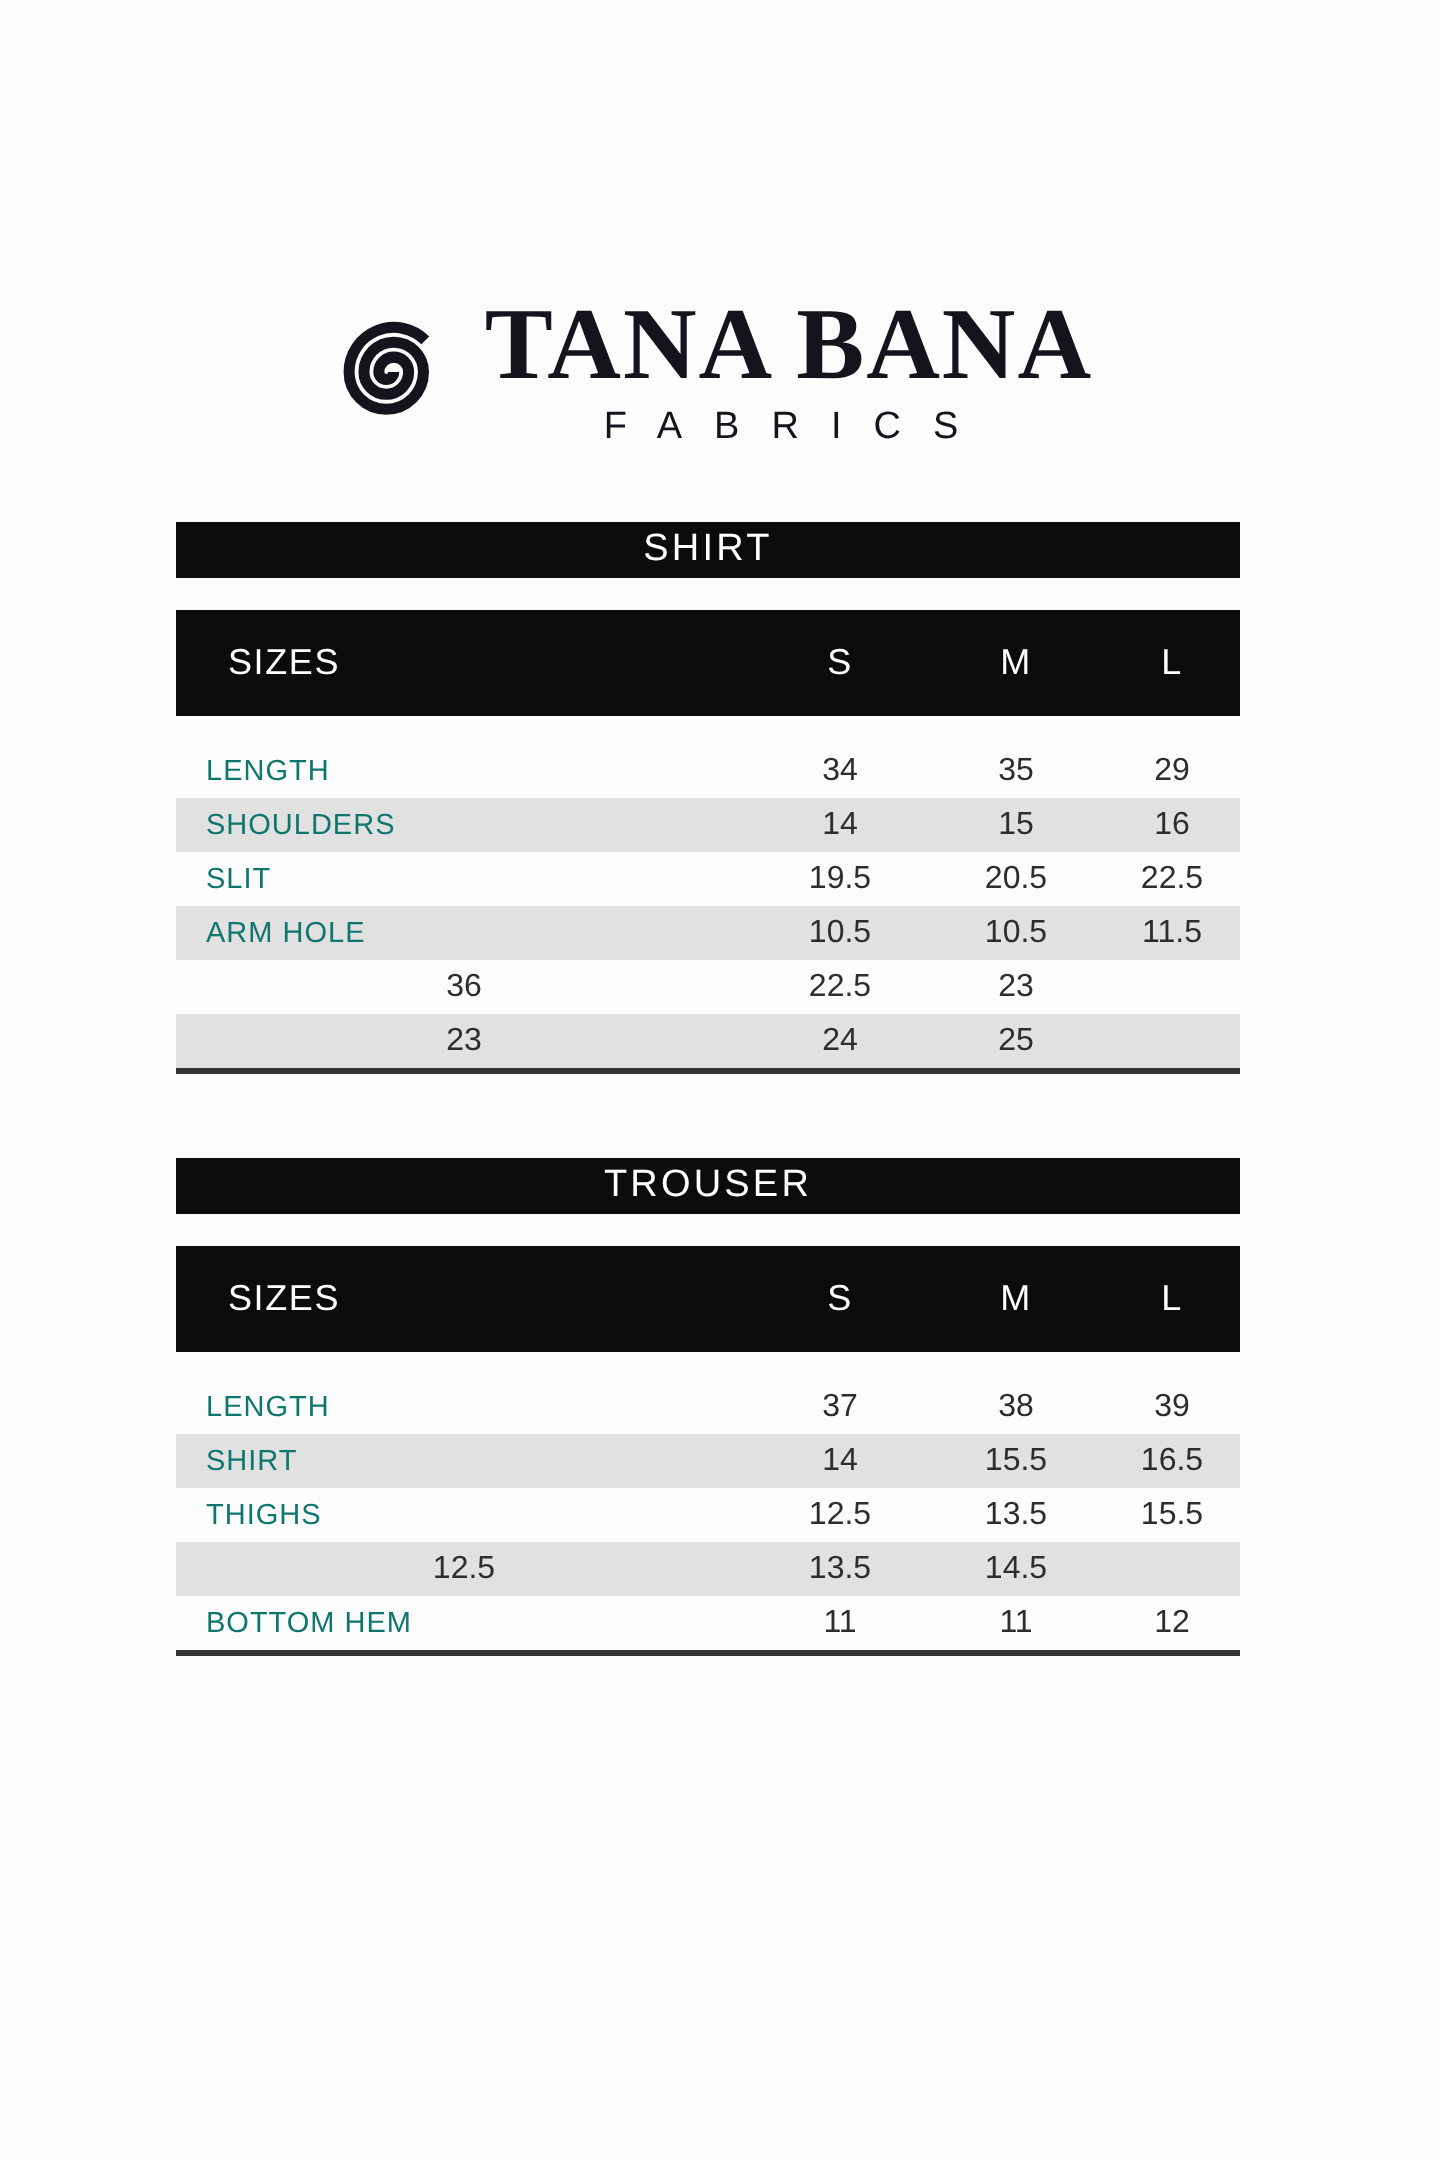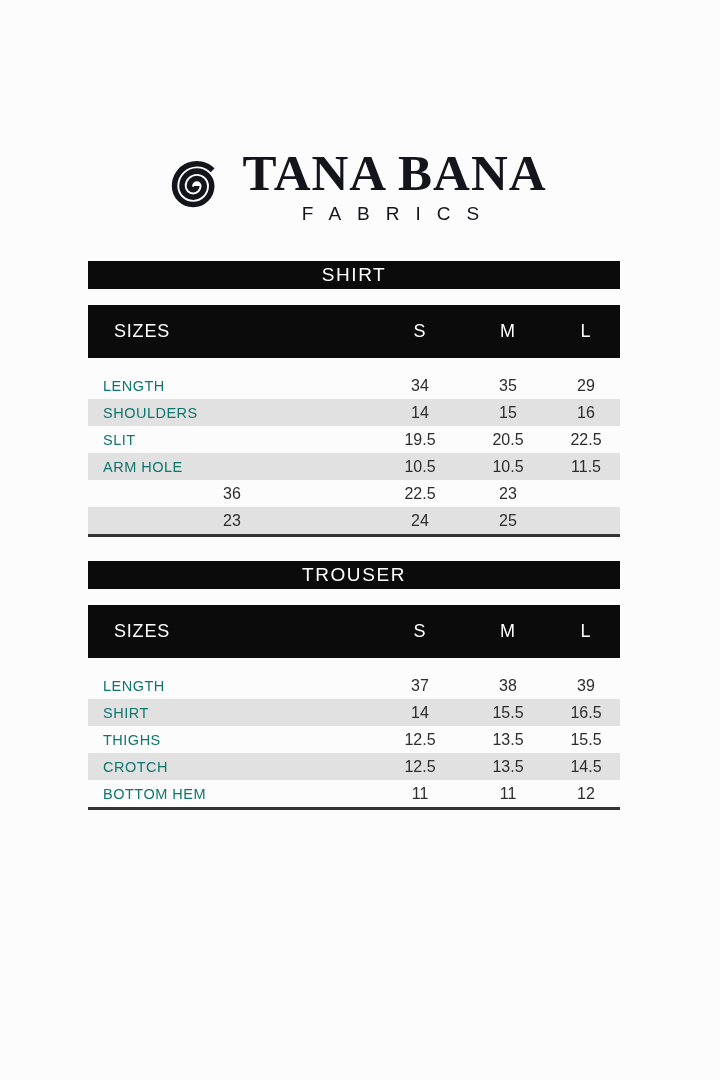--- a/index.html
+++ b/index.html
@@ -57,21 +57,21 @@
     background: #0b0b0b;
     color: #ffffff;
     display: flex;
     align-items: center;
     justify-content: center;
     font-size: 19px;
     letter-spacing: 1.6px;
     font-weight: 500;
   }
   .section-shirt .title-bar { margin-top: 37px; }
-  .section-trouser .title-bar { margin-top: 24px; }
+  .section-trouser .title-bar { margin-top: 42px; }
 
   .header-bar {
     margin-top: 16px;
     height: 53px;
     background: #0b0b0b;
     color: #ffffff;
     display: grid;
     grid-template-columns: 1fr 88px 88px 68px;
     align-items: center;
     font-size: 18px;
@@ -204,21 +204,20 @@
   </div>
 
   <div class="row">
     <span class="row-label">THIGHS</span>
     <span class="row-val">12.5</span>
     <span class="row-val">13.5</span>
     <span class="row-val">15.5</span>
   </div>
 
   <div class="row">
-    <span class="row-label">CROTCH</span>
     <span class="row-val">12.5</span>
     <span class="row-val">13.5</span>
     <span class="row-val">14.5</span>
   </div>
 
   <div class="row">
     <span class="row-label">BOTTOM HEM</span>
     <span class="row-val">11</span>
     <span class="row-val">11</span>
     <span class="row-val">12</span>

